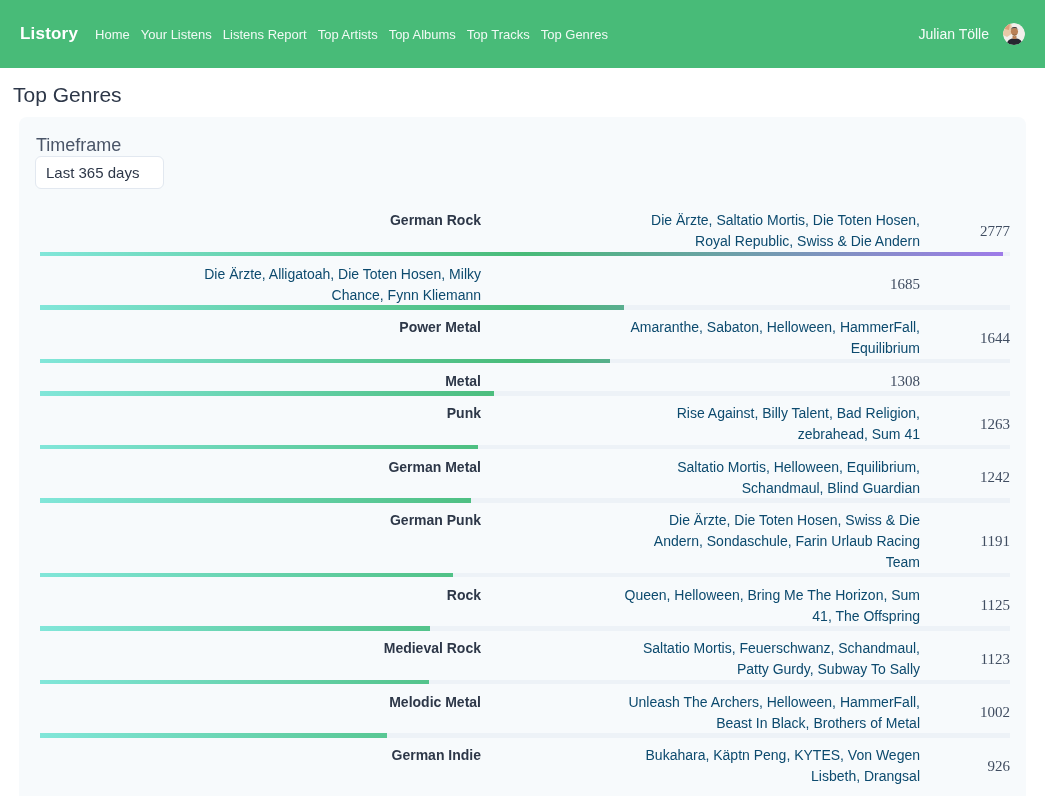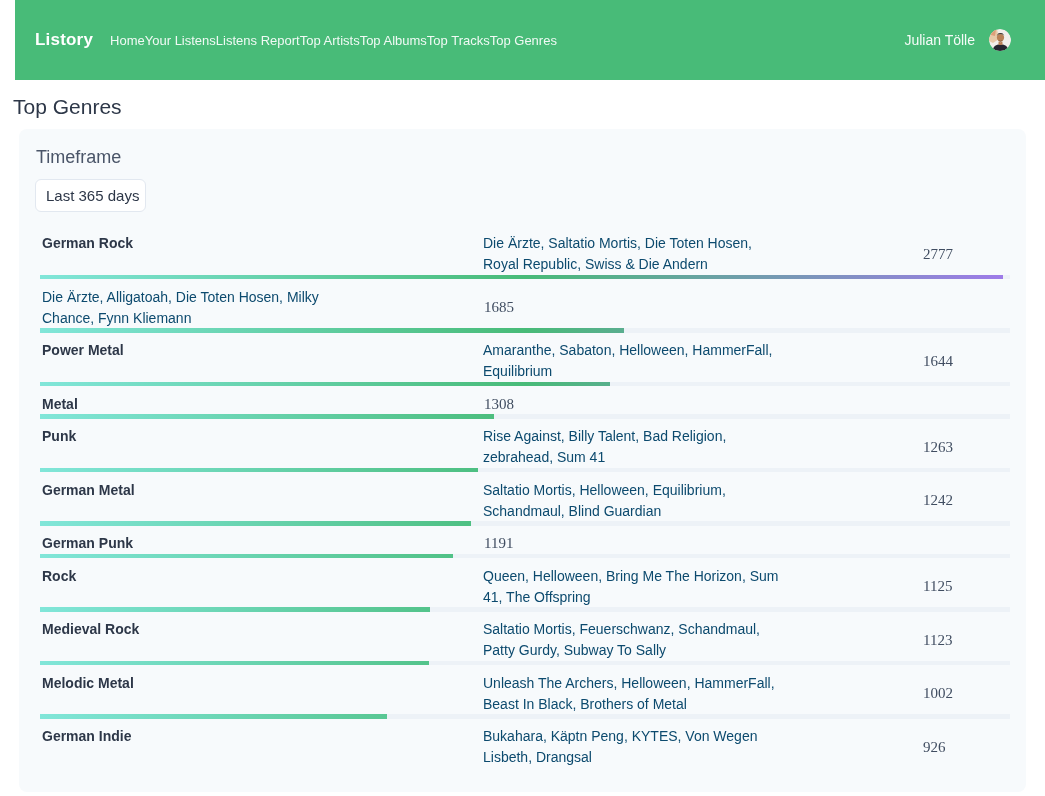--- a/index.html
+++ b/index.html
@@ -5,39 +5,39 @@
   * { margin: 0; padding: 0; box-sizing: border-box; }
   html, body {
     width: 1045px; height: 796px;
     overflow: hidden;
     background: #ffffff;
     font-family: "Liberation Sans", sans-serif;
     -webkit-font-smoothing: antialiased;
   }
   
   .navbar {
-    height: 80px;
+    height: 68px;
     background: #48BB78;
     display: flex;
     align-items: center;
-    padding: 0 34px 0 20px;
-    margin-left: 15px;
+    padding: 0 20px 0 20px;
   }
   .brand {
     color: #ffffff;
     font-size: 17px;
     font-weight: 700;
     letter-spacing: 0.2px;
     margin-right: 17px;
     text-decoration: none;
     cursor: pointer;
   }
   .nav-links {
     display: flex;
     align-items: center;
+    column-gap: 11px;
   }
   .nav-link {
     color: rgba(255,255,255,0.92);
     font-size: 13px;
     text-decoration: none;
     cursor: pointer;
     white-space: nowrap;
   }
   .nav-spacer { flex: 1; }
   .user-name {
@@ -70,41 +70,41 @@
     padding: 18px 16px 16px 16px;
   }
   .filter-label {
     font-size: 18px;
     font-weight: 500;
     color: #4A5568;
     line-height: 20px;
     margin-left: 1px;
   }
   .timeframe-select {
-    margin-top: 12px;
-    width: 111px;
+    margin-top: 1px;
+    width: 129px;
     height: 33px;
     background: #ffffff;
     border: 1px solid #E2E8F0;
     border-radius: 6px;
     display: flex;
     align-items: center;
     padding-left: 10px;
     font-size: 15px;
     font-weight: 500;
     color: #2D3748;
     cursor: pointer;
   }
   
   .rows {
     margin-top: 21.5px;
     margin-left: 5px;
     width: 970px;
   }
-  .genre-row { margin-bottom: 7.5px; }
+  .genre-row { margin-bottom: 7.5px; text-align: right; }
   .row-grid {
     display: grid;
     grid-template-columns: 441px 439px 1fr;
     align-items: start;
   }
   .genre-name {
     padding-left: 2px;
     font-size: 14px;
     font-weight: 700;
     color: #2D3748;
@@ -242,20 +242,23 @@
 Schandmaul, Blind Guardian</div>
           <div class="listen-count">1242</div>
         </div>
         <div class="bar-track">
           <div class="bar-mask" style="left: 44.405%;"></div>
         </div>
       </div>
       <div class="genre-row">
         <div class="row-grid">
           <div class="genre-name">German Punk</div>
+          <div class="artist-list">Die Ärzte, Die Toten Hosen, Swiss &amp; Die
+Andern, Sondaschule, Farin Urlaub Racing
+Team</div>
           <div class="listen-count">1191</div>
         </div>
         <div class="bar-track">
           <div class="bar-mask" style="left: 42.581%;"></div>
         </div>
       </div>
       <div class="genre-row">
         <div class="row-grid">
           <div class="genre-name">Rock</div>
           <div class="artist-list">Queen, Helloween, Bring Me The Horizon, Sum

